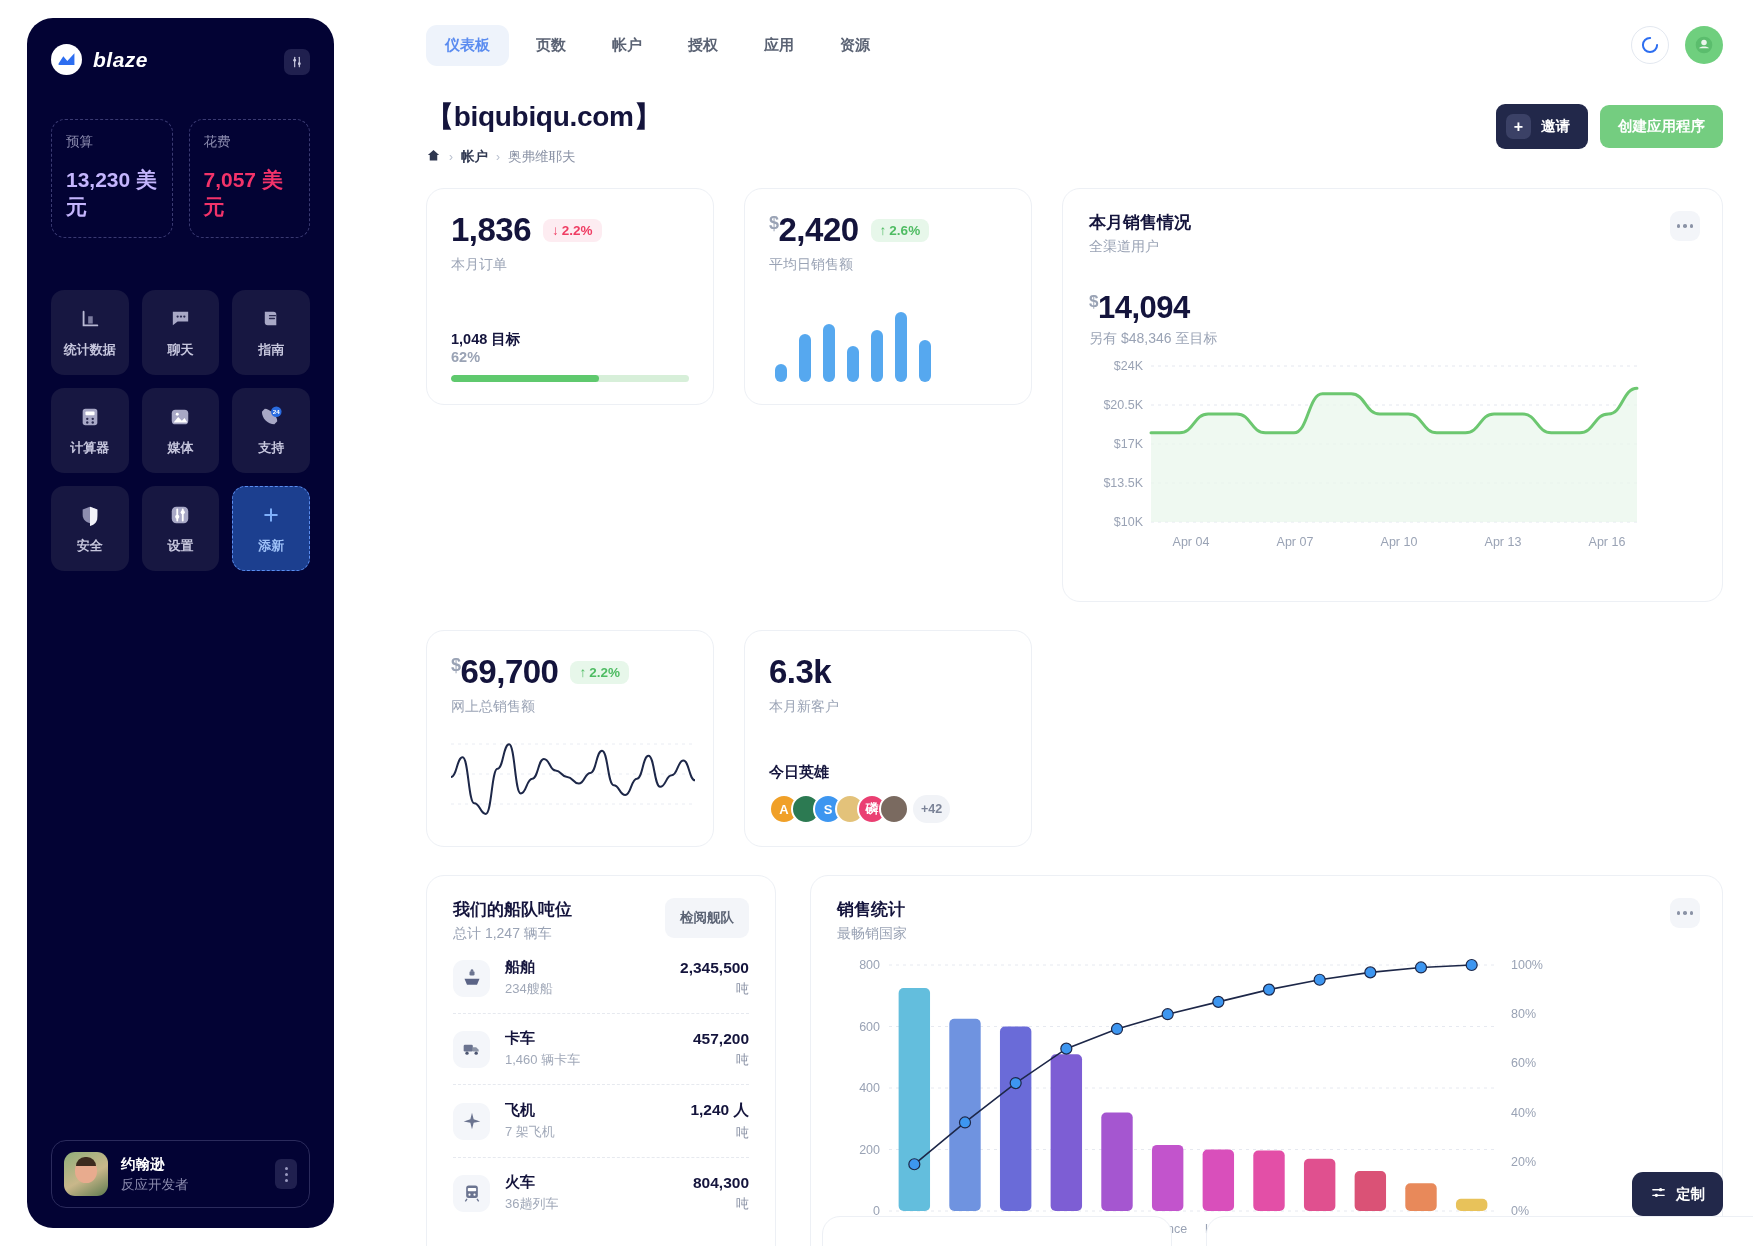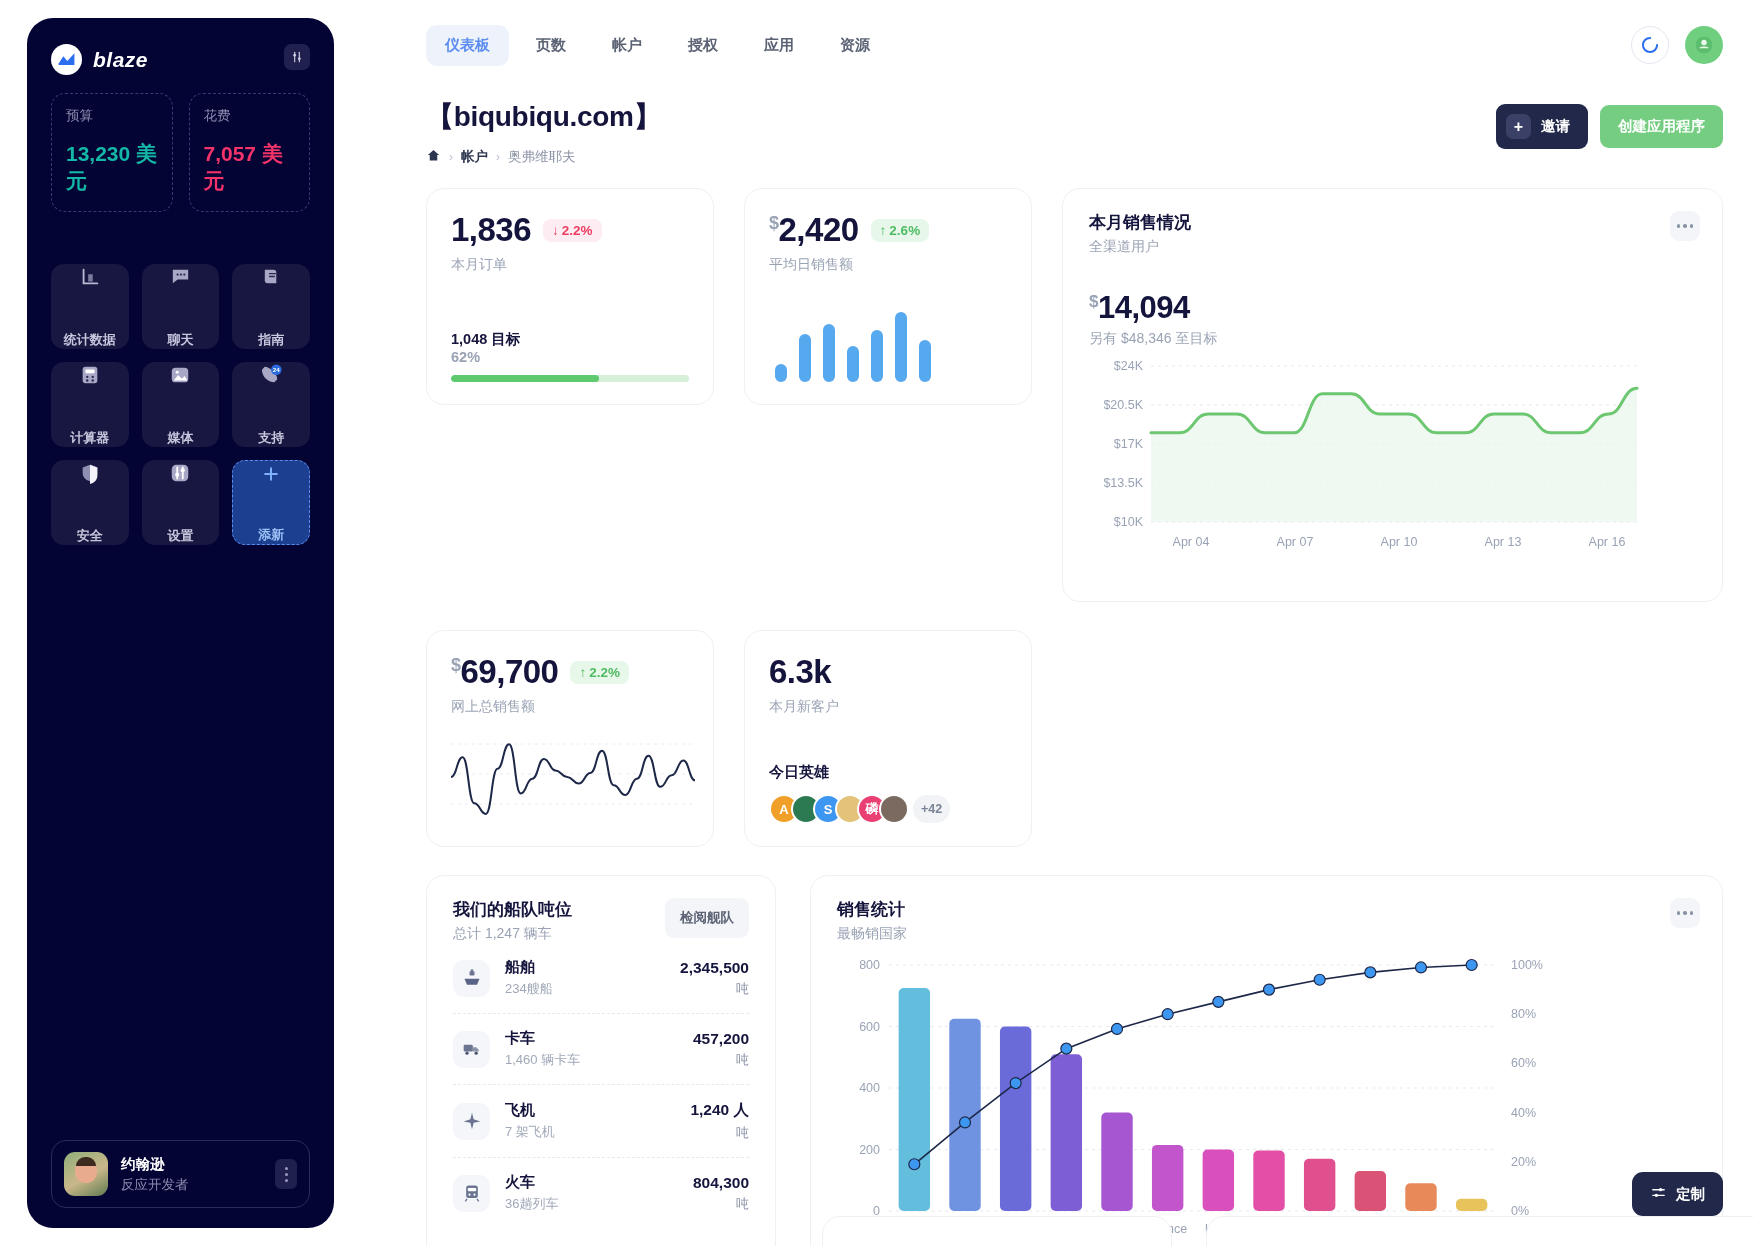--- a/index.html
+++ b/index.html
@@ -12,44 +12,44 @@
   }
   
   .sidebar {
     position: absolute; left: 27px; top: 18px;
     width: 307px; height: 1210px;
     background: #030334;
     border-radius: 26px;
     display: flex; flex-direction: column;
     padding: 26px 24px 20px 24px;
   }
-  .sb-head { display: flex; align-items: flex-start; justify-content: space-between; margin-bottom: 18px; }
+  .sb-head { display: flex; align-items: flex-end; justify-content: space-between; margin-bottom: 44px; }
   .brand { display: flex; align-items: center; gap: 11px; }
   .brand-logo {
     width: 31px; height: 31px; border-radius: 50%;
     background: #ffffff; display: flex; align-items: center; justify-content: center;
   }
   .brand-name { color: #ffffff; font-size: 21px; font-weight: bold; font-style: italic; letter-spacing: 0.5px; }
   .sb-head-btn {
     width: 26px; height: 26px; border-radius: 7px;
     background: #20204f; display: flex; align-items: center; justify-content: center;
   }
   .budget-row { display: flex; gap: 16px; margin-bottom: 52px; }
   .budget-box {
     flex: 1; border: 1px dashed #3a3a72; border-radius: 14px;
     padding: 13px 14px 16px 14px; min-height: 92px;
   }
   .budget-label { color: #8a8aad; font-size: 13.5px; margin-bottom: 16px; }
   .budget-val { font-size: 21px; font-weight: bold; line-height: 1.28; }
-  .budget-val.green { color: #14b8a6; }
+  .budget-val.green { color: #c4b5fd; }
   .budget-val.pink { color: #f3336a; }
   .tile-grid { display: grid; grid-template-columns: repeat(3, 1fr); gap: 13px; }
   .tile {
     background: #171741; border-radius: 13px; height: 85px;
-    display: flex; flex-direction: column; align-items: center; justify-content: space-between; gap: 9px;
+    display: flex; flex-direction: column; align-items: center; justify-content: center; gap: 9px;
   }
   .tile-label { color: #c6c6dd; font-size: 13px; font-weight: bold; }
   .tile.add {
     background: #1c3f8f; border: 1.5px dashed #5b8df0;
     color: #7fa9f5;
   }
   .tile.add .tile-label { color: #9dc0f7; }
   .tile-ico { width: 26px; height: 26px; display: flex; align-items: center; justify-content: center; }
   .sb-spacer { flex: 1; }
   .profile {

